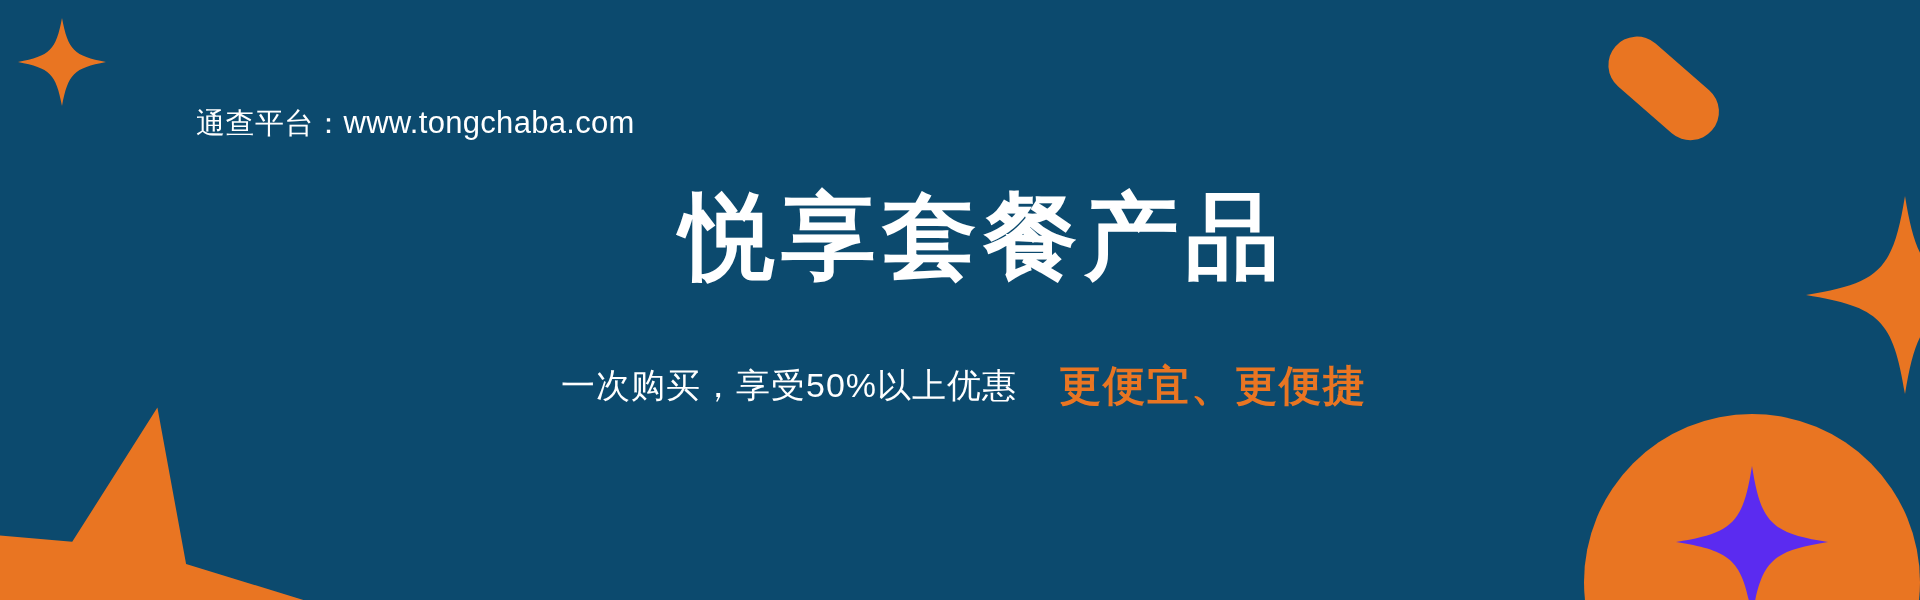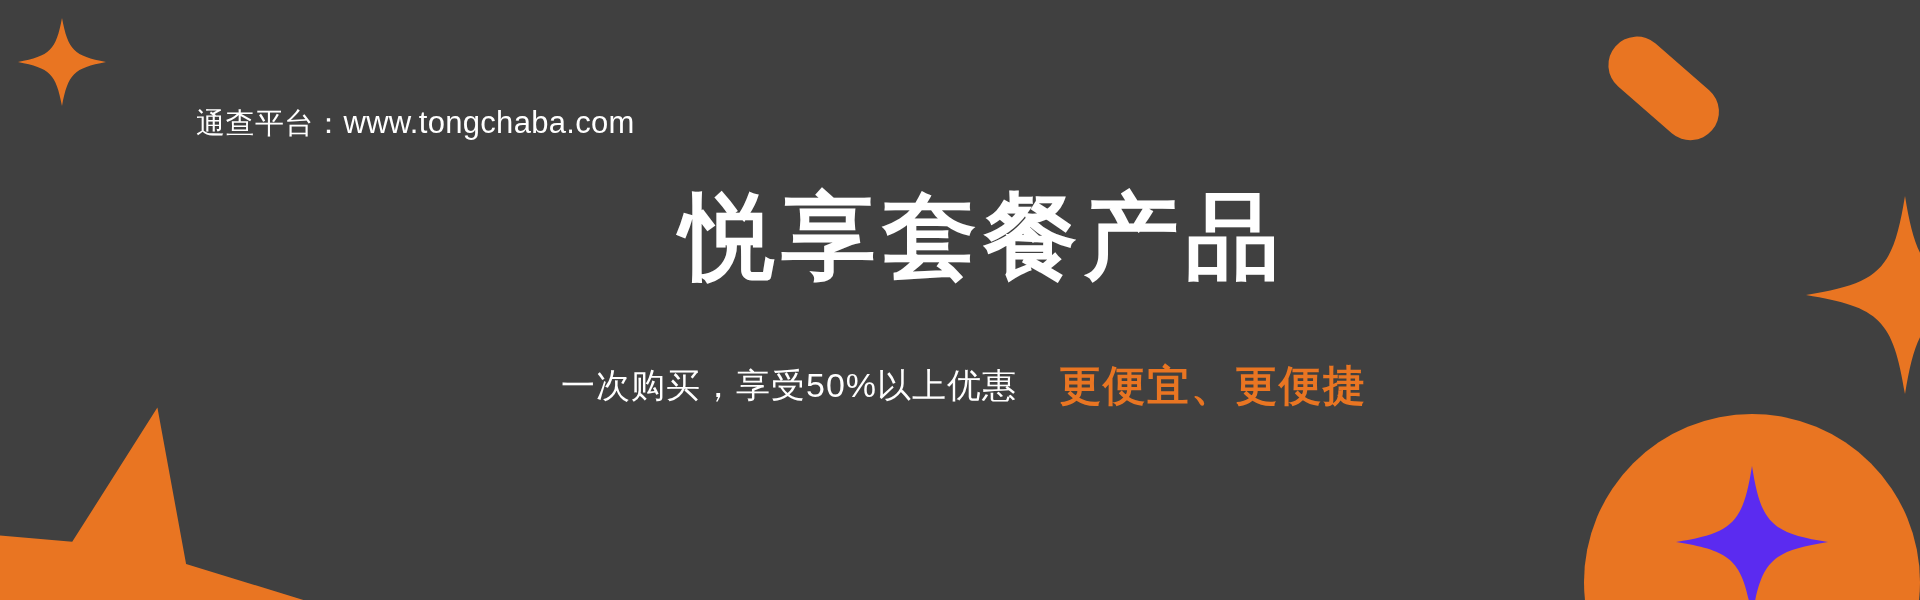--- a/index.html
+++ b/index.html
@@ -8,21 +8,21 @@
     padding: 0;
     background: #2b2b2b;
   }
   *, *::before, *::after { box-sizing: border-box; }
 
   .banner {
     position: relative;
     width: 1920px;
     height: 600px;
     overflow: hidden;
-    background: #404040;
+    background: #0c4a6e;
     font-family: "Liberation Sans", "DejaVu Sans", sans-serif;
     -webkit-font-smoothing: antialiased;
   }
 
   
   .decor {
     position: absolute;
     inset: 0;
     pointer-events: none;
   }

